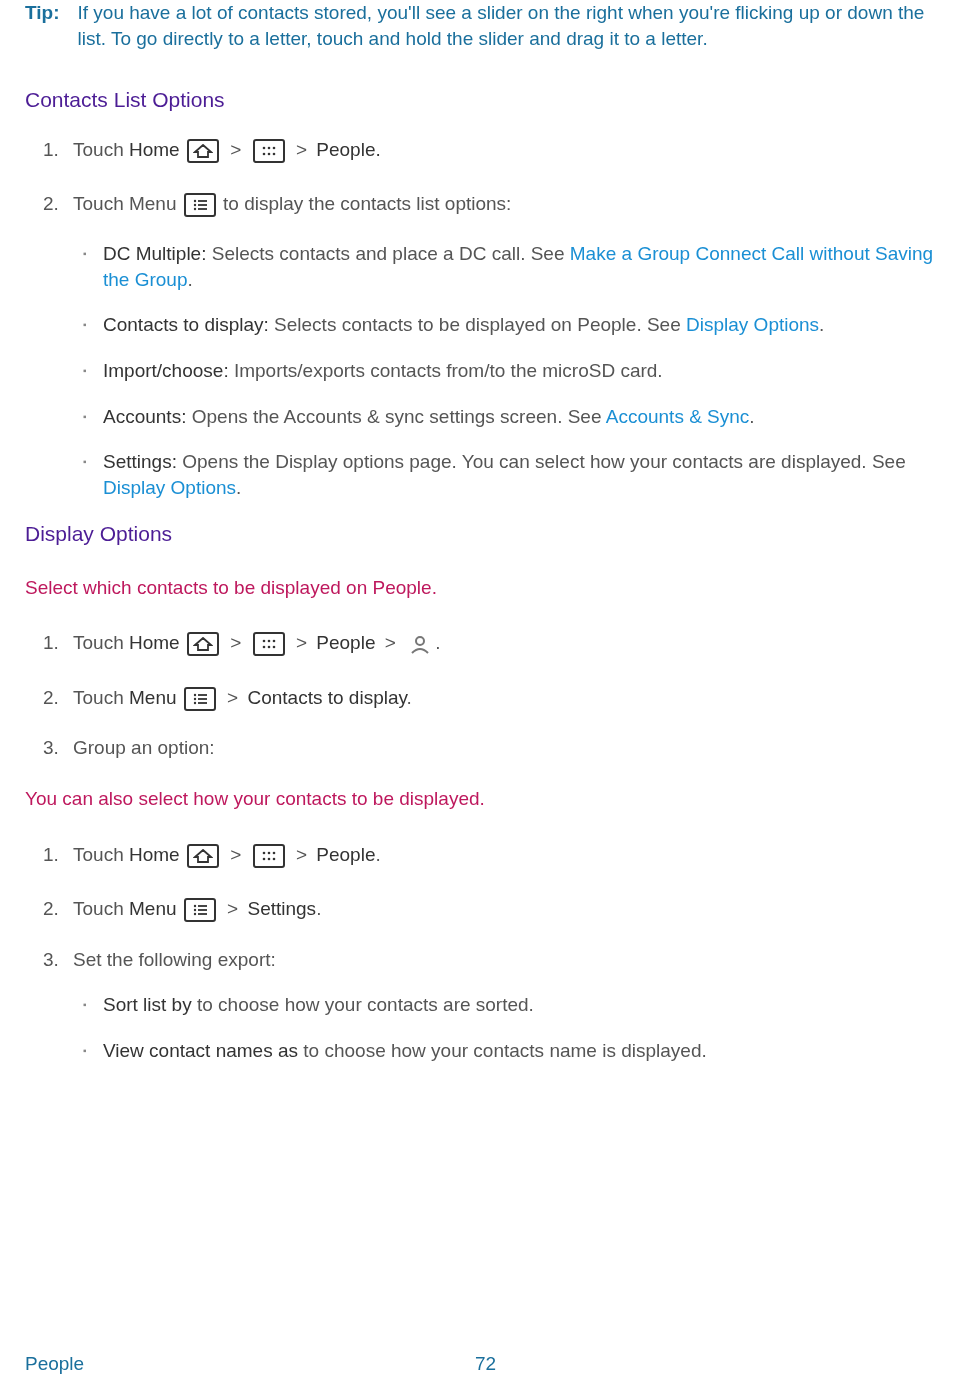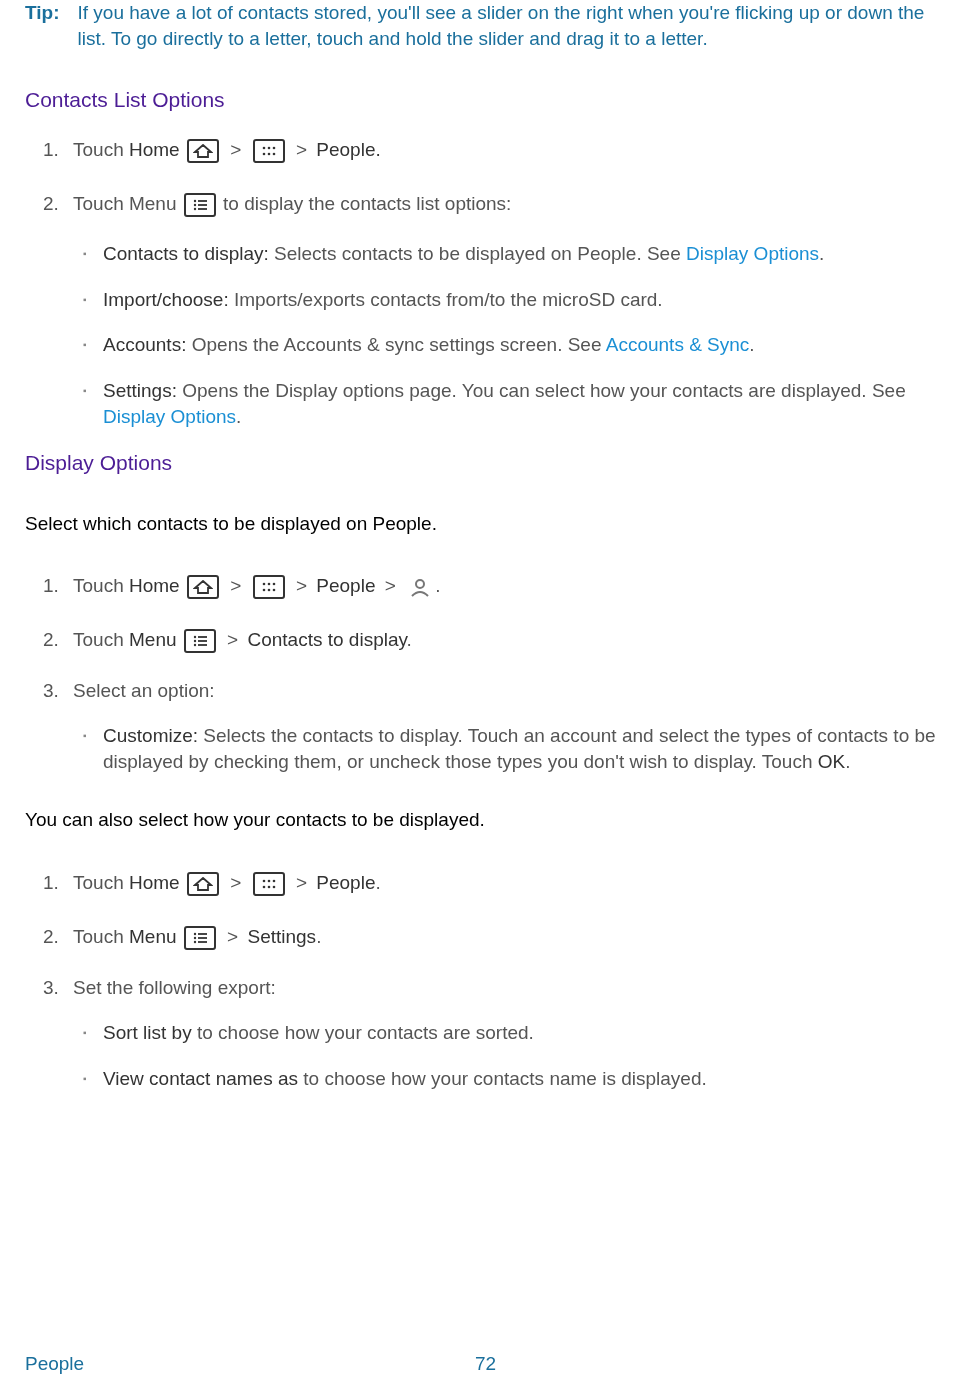--- a/index.html
+++ b/index.html
@@ -19,21 +19,21 @@
     .tip-text { }
     .heading { color: #4c1d95; font-size: 21px; font-weight: normal; margin: 16px 0 18px 0; }
     ol.numbered { list-style: none; padding-left: 48px; }
     ol.numbered > li { margin-bottom: 20px; position: relative; color: #555; }
     ol.numbered > li .num { position: absolute; left: -30px; }
     ul.bulleted { list-style: none; padding-left: 78px; }
     ul.bulleted > li { margin-bottom: 20px; position: relative; color: #555; }
     ul.bulleted > li::before { content: "▪"; position: absolute; left: -20px; font-size: 10px; top: 6px; color: #888; }
     strong { color: #333; font-weight: normal; }
     a.link { color: #1a8fd4; text-decoration: none; }
-    .para { color: #000000; margin: 33px 0; }
+    .para { color: #be185d; margin: 26px 0; }
     .icon {
       display: inline-flex;
       align-items: center;
       justify-content: center;
       width: 32px;
       height: 24px;
       border: 2px solid #333;
       border-radius: 3px;
       vertical-align: middle;
       margin: 0 2px;
@@ -109,20 +109,23 @@
           <circle cx="5" cy="11" r="1.2" fill="#333"></circle>
           <line x1="8" y1="11" x2="17" y2="11" stroke="#333" stroke-width="1.8"></line>
         </svg>
       </span>
     <span> to display the contacts list options:</span>
   </li>
 </ol>
 
 <ul class="bulleted">
   <li>
+    <strong>DC Multiple:</strong><span> Selects contacts and place a DC call. See </span><a class="link" href="#">Make a Group Connect Call without Saving the Group</a>.
+  </li>
+  <li>
     <strong>Contacts to display:</strong><span> Selects contacts to be displayed on People. See </span><a class="link" href="#">Display Options</a>.
   </li>
   <li>
     <strong>Import/choose:</strong><span> Imports/exports contacts from/to the microSD card.</span>
   </li>
   <li>
     <strong>Accounts:</strong><span> Opens the Accounts &amp; sync settings screen. See </span><a class="link" href="#">Accounts &amp; Sync</a>.
   </li>
   <li>
     <strong>Settings:</strong><span> Opens the Display options page. You can select how your contacts are displayed. See </span><a class="link" href="#">Display Options</a>.
@@ -173,28 +176,25 @@
           <line x1="8" y1="7" x2="17" y2="7" stroke="#333" stroke-width="1.8"></line>
           <circle cx="5" cy="11" r="1.2" fill="#333"></circle>
           <line x1="8" y1="11" x2="17" y2="11" stroke="#333" stroke-width="1.8"></line>
         </svg>
       </span>
     <span class="gt">&gt;</span>
     <strong>Contacts to display</strong>.
   </li>
   <li>
     <span class="num">3.</span>
-    <span>Select an option:</span>
+    <span>Group an option:</span>
   </li>
 </ol>
 
 <ul class="bulleted">
-  <li>
-    <strong>Customize:</strong><span> Selects the contacts to display. Touch an account and select the types of contacts to be displayed by checking them, or uncheck those types you don't wish to display. Touch </span><strong>OK</strong>.
-  </li>
 </ul>
 
 <div class="para">You can also select how your contacts to be displayed.</div>
 
 <ol class="numbered">
   <li class="line-with-icons">
     <span class="num">1.</span>
     <span>Touch </span><strong>Home</strong>
     <span class="icon">
         <svg width="20" height="14" viewBox="0 0 20 14">

